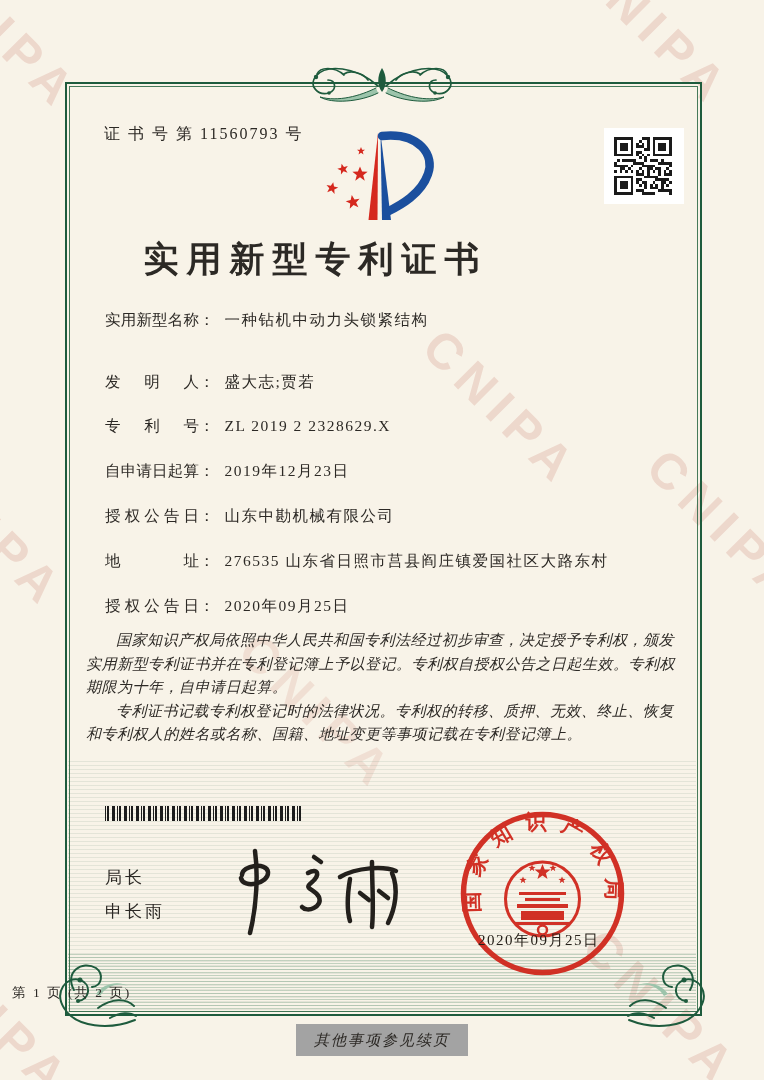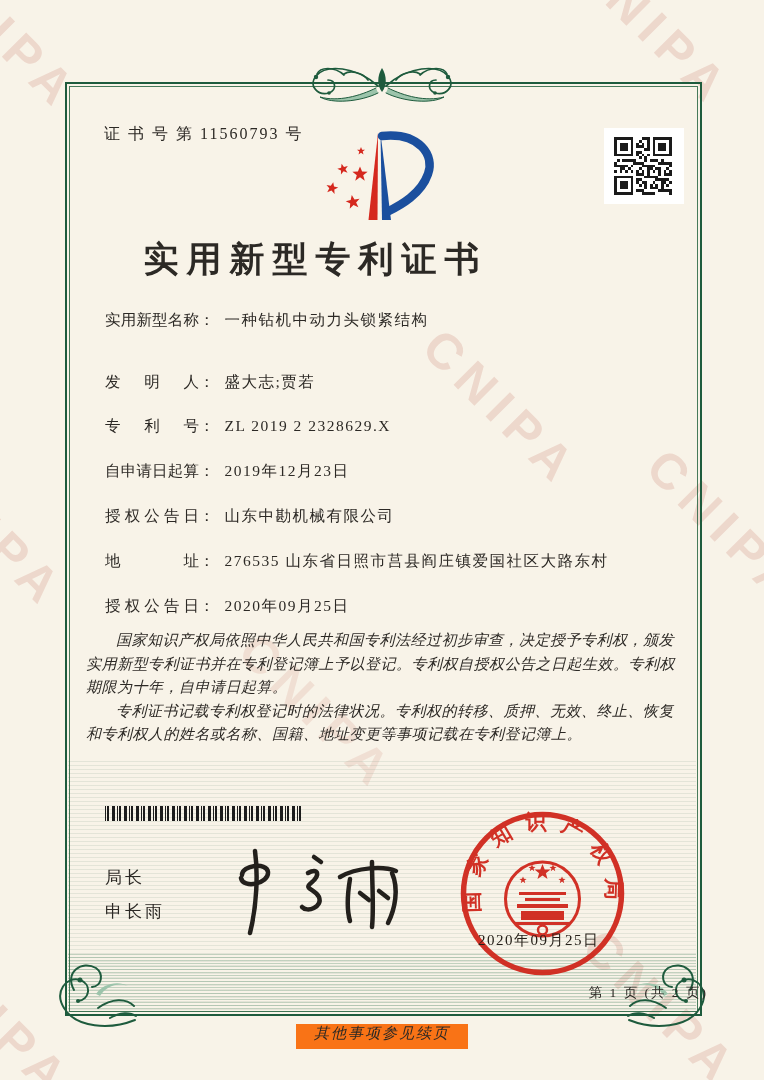--- a/index.html
+++ b/index.html
@@ -32,23 +32,23 @@
   .grant2{position:absolute;left:285px;top:0;white-space:nowrap;}
   .paras{left:86px;top:629px;width:596px;z-index:3;}
   .paras p{margin:0;text-indent:2em;font-size:15px;line-height:23.5px;letter-spacing:.5px;
       font-style:italic;}
   .signer-title{left:105px;top:866px;font-family:Liberation Sans, sans-serif;font-size:17px;
       letter-spacing:3px;z-index:4;}
   .signer-name{left:105px;top:900px;font-family:Liberation Mono, monospace;font-size:17px;
       letter-spacing:3px;z-index:4;}
   .seal-box{left:455px;top:806px;width:175px;height:175px;z-index:4;}
   .seal-date{left:478px;top:931px;font-size:15px;letter-spacing:1.5px;color:#262019;z-index:5;}
-  .page-note{left:1px;top:984px;width:707px;text-align:right;font-size:13.5px;letter-spacing:2px;z-index:3;}
+  .page-note{left:12px;top:984px;width:707px;text-align:left;font-size:13.5px;letter-spacing:2px;z-index:3;}
   .cont-note{left:0;top:1024px;width:764px;text-align:center;z-index:3;}
-  .cont-note span{display:inline-block;background:#f97316;padding:0 18px 6px;font-size:15px;
+  .cont-note span{display:inline-block;background:#a3a3a3;padding:7px 18px 6px;font-size:15px;
       font-style:italic;letter-spacing:2px;}
   .qr-back{left:604px;top:128px;width:80px;height:76px;background:#fff;z-index:3;}
   svg{display:block;}
 </style>
 </head>
 <body>
 
 <div class="wm" style="left:-48px;top:-58px">CNIPA</div>
 <div class="wm" style="left:604px;top:-62px">CNIPA</div>
 <div class="wm" style="left:452px;top:318px">CNIPA</div>

